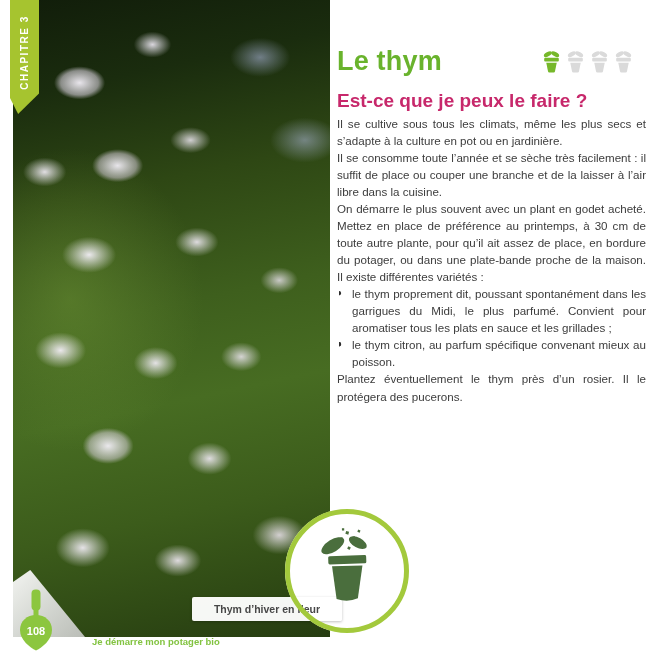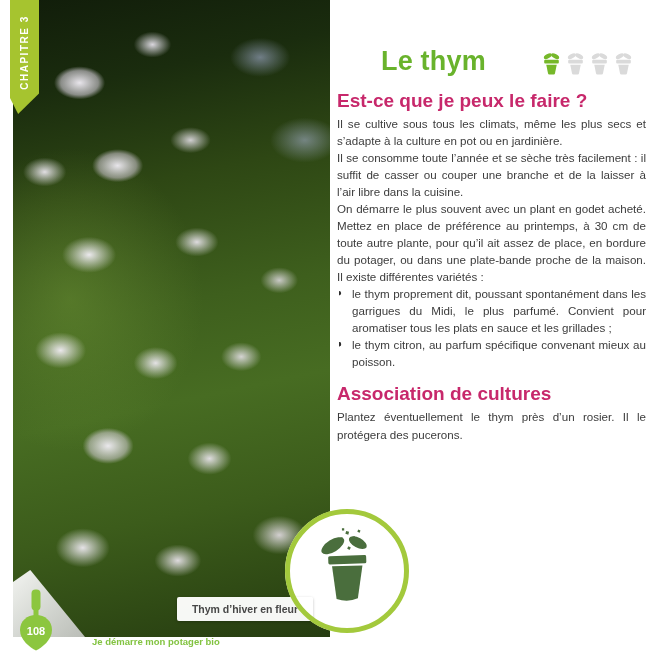--- a/index.html
+++ b/index.html
@@ -36,34 +36,34 @@
 
   
   .ribbon{position:absolute;left:10px;top:0;width:29px;height:114px;background:#a6c42f;z-index:4;
     clip-path:polygon(0 0,100% 0,100% 82%,28% 100%,0 86%);}
   .ribbon-label-wrap{position:absolute;left:10px;top:6px;width:29px;height:92px;z-index:5;
     display:flex;align-items:center;justify-content:center;}
   .ribbon-label{transform:rotate(-90deg);white-space:nowrap;color:#fff;font-size:10px;
     font-weight:bold;letter-spacing:1.5px;}
 
   
-  .caption{position:absolute;left:177px;top:597px;width:134px;z-index:3;background:rgba(255,255,255,.96);
-    border-radius:2px;box-shadow:0 1px 3px rgba(0,0,0,.25);padding:6px 1px;text-align:center;
+  .caption{position:absolute;left:192px;top:597px;width:134px;z-index:3;background:rgba(255,255,255,.96);
+    border-radius:2px;box-shadow:0 1px 3px rgba(0,0,0,.25);padding:6px 8px;text-align:center;
     font-size:10.5px;font-weight:bold;color:#474747;}
 
   
   .badge-disc{position:absolute;left:285px;top:509px;width:124px;height:124px;border-radius:50%;
     background:#fff;z-index:2;}
   .badge-ring{position:absolute;left:285px;top:509px;width:124px;height:124px;border-radius:50%;
     border:5px solid #a3c93c;box-sizing:border-box;z-index:5;}
   .badge-pot{position:absolute;left:310px;top:521px;width:76px;height:92px;z-index:5;}
 
   
   .column{position:absolute;left:337px;top:46px;width:309px;z-index:3;color:#3c3c3c;}
-  .title-row{display:flex;justify-content:space-between;align-items:center;margin-left:44px;}
+  .title-row{display:flex;justify-content:space-between;align-items:flex-start;}
   .title{font-size:27px;font-weight:bold;color:#69b32c;margin:0;letter-spacing:.2px;}
   .pots{display:flex;gap:3px;margin-top:4px;margin-right:12px;}
   .pots svg{display:block;}
   .pot-filled{fill:#76b82a;} .pot-empty{fill:#dadada;}
   .intro{margin-top:15px;}
   p.body{font-size:11.6px;line-height:1.47;text-align:justify;margin:0;}
   h2.sec{font-size:19px;font-weight:bold;color:#c7286b;margin:13px 0 3px 0;}
   ul.blist{list-style:none;margin:0;padding:0;}
   ul.blist li{position:relative;padding-left:15px;font-size:11.6px;line-height:1.47;text-align:justify;}
   ul.blist .bullet{position:absolute;left:0;top:1px;font-size:10px;color:#2e2e2e;}
@@ -124,38 +124,37 @@
             <rect x="3" y="7.5" width="14" height="3.6" rx="1"></rect>
             <path d="M5 12.2 h10 l-1.7 8.4 a1.2 1.2 0 0 1 -1.1 .9 h-4.4 a1.2 1.2 0 0 1 -1.1 -.9 Z"></path>
           </g>
         </svg>
       </div>
     </div>
 
 
     <h2 class="sec">Est-ce que je peux le faire ?</h2>
     <p class="body">Il se cultive sous tous les climats, même les plus secs et s’adapte à la culture en pot ou en jardinière.</p>
-    <p class="body">Il se consomme toute l’année et se sèche très facilement : il suffit de casser ou couper une branche et de la laisser à l’air libre dans la cuisine.</p>
+    <p class="body">Il se consomme toute l’année et se sèche très facilement : il suffit de place ou couper une branche et de la laisser à l’air libre dans la cuisine.</p>
 
     <p class="body">On démarre le plus souvent avec un plant en godet acheté. Mettez en place de préférence au printemps, à 30 cm de toute autre plante, pour qu’il ait assez de place, en bordure du potager, ou dans une plate-bande proche de la maison. Il existe différentes variétés :</p>
     <ul class="blist">
       <li>
         <span class="bullet">◗</span>
         <span>le thym proprement dit, poussant spontanément dans les garrigues du Midi, le plus parfumé. Convient pour aromatiser tous les plats en sauce et les grillades ;</span>
       </li>
       <li>
         <span class="bullet">◗</span>
       </li>
       <li>
         <span class="bullet">◗</span>
         <span>le thym citron, au parfum spécifique convenant mieux au poisson.</span>
       </li>
     </ul>
 
-    <h2 class="sec">Association de cultures</h2>
     <p class="body">Plantez éventuellement le thym près d’un rosier. Il le protégera des pucerons.</p>
   </div>
 
   <div class="badge-ring"></div>
   <svg class="badge-pot" viewBox="0 0 100 110">
     <g fill="#4a6e3d">
       <ellipse cx="30" cy="27" rx="17" ry="8" transform="rotate(-32 30 27)"></ellipse>
       <ellipse cx="63" cy="23" rx="13" ry="6.5" transform="rotate(28 63 23)"></ellipse>
       <rect x="47" y="8" width="4" height="4" transform="rotate(15 49 10)"></rect>
       <rect x="56" y="15" width="3.4" height="3.4" transform="rotate(-12 57 16)"></rect>

